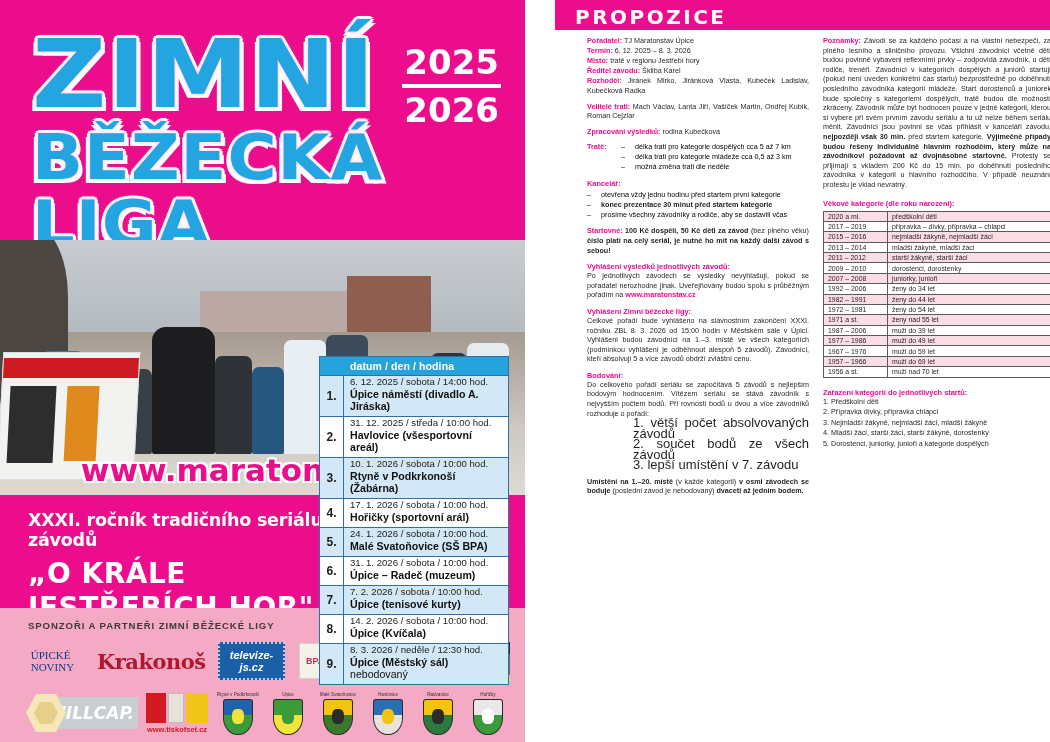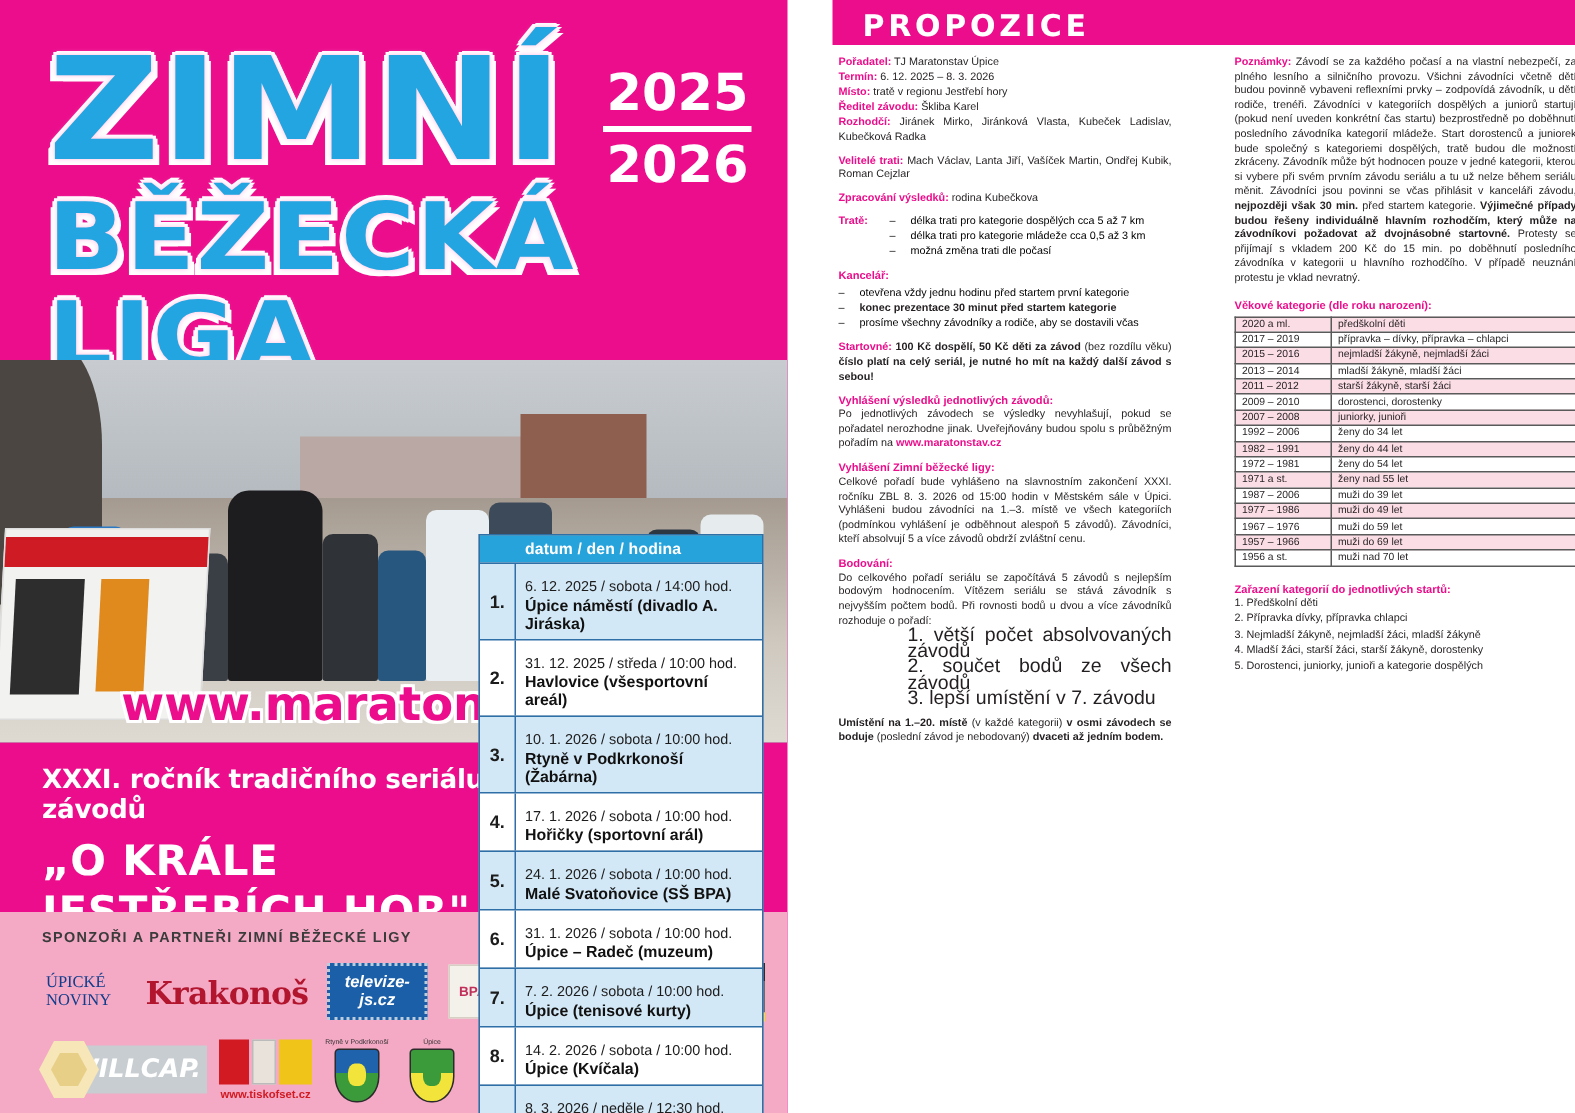--- a/index.html
+++ b/index.html
@@ -135,38 +135,38 @@
     background: #27a3dc; color: #ffffff; font-size: 10.5px; font-weight: 600;
     padding: 3px 6px 3px 30px; letter-spacing: 0.1px;
   }
   .srow { display: flex; border-top: 1px solid #2f6fa8; }
   .srow:nth-child(odd) { background: #d3e8f6; }
   .srow:nth-child(even) { background: #ffffff; }
   .snum {
     width: 24px; min-width: 24px; display:flex; align-items:center; justify-content:center;
     font-size: 12px; font-weight: 700; color:#1c1c1c; border-right: 1px solid #2f6fa8;
   }
-  .sinfo { padding: 10px 5px 4px 6px; flex: 1; }
+  .sinfo { padding: 0 5px 4px 6px; flex: 1; }
   .sdate { font-size: 9.6px; color: #1c1c1c; line-height: 11px; }
   .splace { font-size: 10.6px; font-weight: 700; color: #111; line-height: 12px; margin-top:1px; }
   .splace .nb { font-weight: 400; }
 
   
   #right-page {
     position: absolute; left: 555px; top: 0; width: 495px; height: 706px; background:#fff;
   }
   #propozice-band {
     position: absolute; left: 0; top: 0; width: 495px; height: 30px; background:#ec0d8c;
   }
   #propozice-title {
     position: absolute; left: 20px; top: 5px;
     color: #ffffff; font-family:"DejaVu Sans", sans-serif; font-weight: 900;
     font-size: 20px; letter-spacing: 2.5px;
   }
-  #col-left { position: absolute; left: 4px; top: 36px; width: 222px; }
+  #col-left { position: absolute; left: 32px; top: 36px; width: 222px; }
   #col-right { position: absolute; left: 268px; top: 36px; width: 228px; }
 
   .txt { font-size: 7.2px; line-height: 9.6px; color: #231f20; text-align: justify;
          font-family:"Liberation Sans", sans-serif; }
   .lbl { color:#ec0d8c; font-weight:800; }
   .b { font-weight:800; color:#231f20; }
   .pinkb { color:#ec0d8c; font-weight:800; }
   .head { color:#ec0d8c; font-weight:800; font-size:7.4px; margin-top:7px; }
   .para { margin-top: 6px; }
   .line { margin-bottom: 0.5px; }
@@ -412,21 +412,21 @@
               <div class="dashrow">
                 <div class="d">–</div>
                 <div>délka trati pro kategorie dospělých cca 5 až 7 km</div>
               </div>
               <div class="dashrow">
                 <div class="d">–</div>
                 <div>délka trati pro kategorie mládeže cca 0,5 až 3 km</div>
               </div>
               <div class="dashrow">
                 <div class="d">–</div>
-                <div>možná změna trati dle počasí</div>
+                <div>možná změna trati dle neděle</div>
               </div>
             </div>
         </div>
       </div>
 
       <div class="head">Kancelář:</div>
       <div id="kancelar-list" class="dashlist">
           <div class="dashrow">
             <div class="d">–</div>
             <div>otevřena vždy jednu hodinu před startem první kategorie</div>
@@ -435,21 +435,21 @@
             <div class="d">–</div>
             <div class="b">konec prezentace 30 minut před startem kategorie</div>
           </div>
           <div class="dashrow">
             <div class="d">–</div>
             <div>prosíme všechny závodníky a rodiče, aby se dostavili včas</div>
           </div>
         </div>
 
       <div class="txt para">
-        <span class="lbl">Startovné:</span><span class="b"> 100 Kč dospělí, 50 Kč děti za závod</span><span> (bez rozdílu věku) </span><span class="b">číslo platí na celý seriál, je nutné ho mít na každý další závod s sebou!</span>
+        <span class="lbl">Startovné:</span><span class="b"> 100 Kč dospělí, 50 Kč děti za závod</span><span> (bez plného věku) </span><span class="b">číslo platí na celý seriál, je nutné ho mít na každý další závod s sebou!</span>
       </div>
 
       <div class="head">Vyhlášení výsledků jednotlivých závodů:</div>
       <div class="txt">
         <span>Po jednotlivých závodech se výsledky nevyhlašují, pokud se pořadatel nerozhodne jinak. Uveřejňovány budou spolu s průběžným pořadím na </span><span class="pinkb">www.maratonstav.cz</span>
       </div>
 
       <div class="head">Vyhlášení Zimní běžecké ligy:</div>
       <div class="txt">Celkové pořadí bude vyhlášeno na slavnostním zakončení XXXI. ročníku ZBL 8. 3. 2026 od 15:00 hodin v Městském sále v Úpici. Vyhlášeni budou závodníci na 1.–3. místě ve všech kategoriích (podmínkou vyhlášení je odběhnout alespoň 5 závodů). Závodníci, kteří absolvují 5 a více závodů obdrží zvláštní cenu.</div>
 

